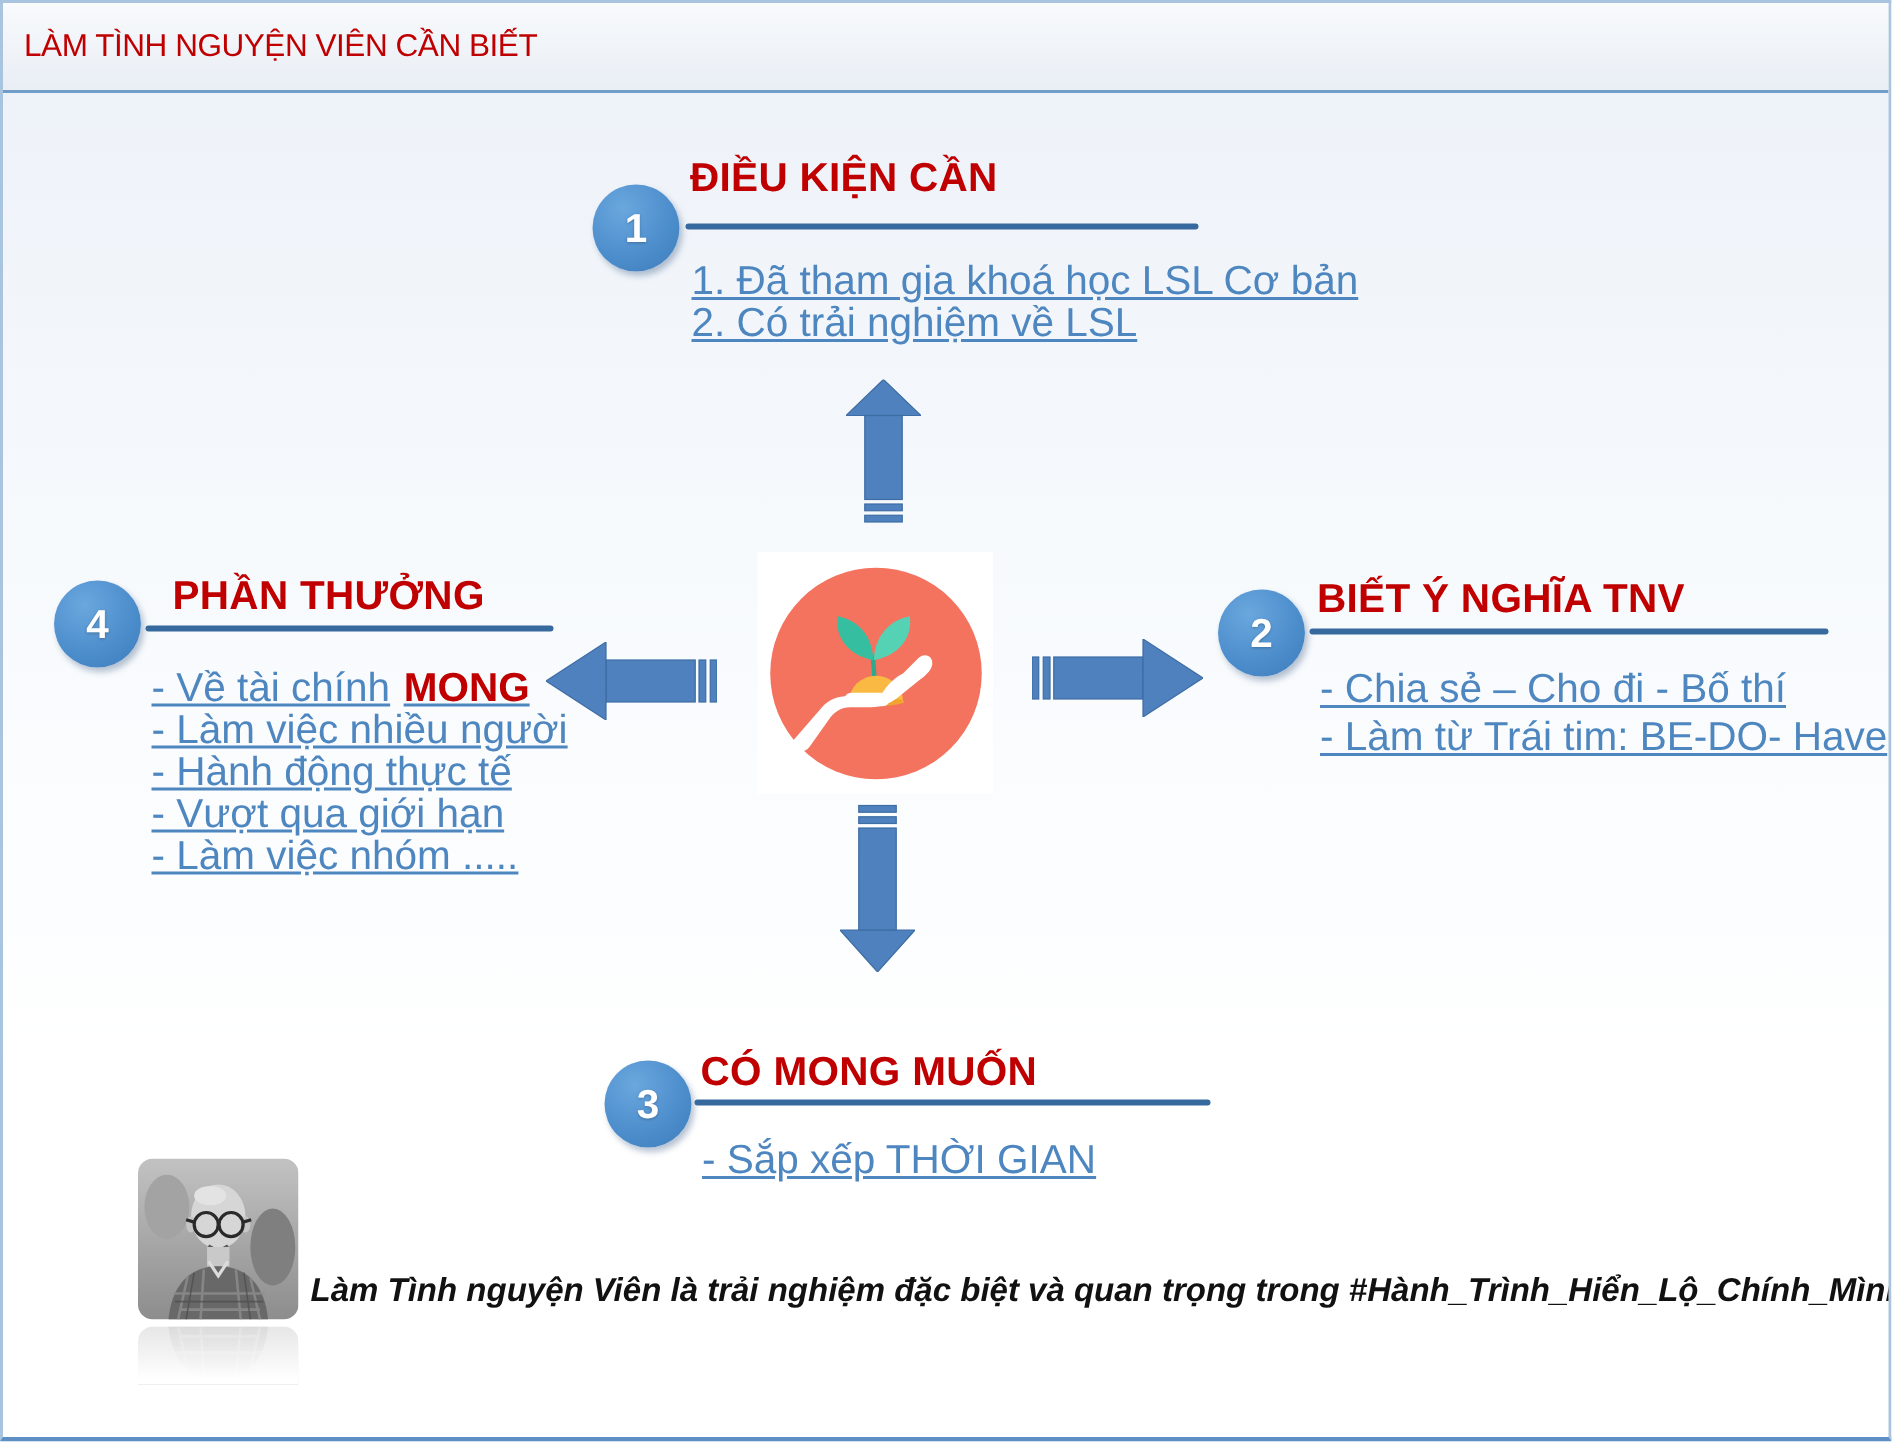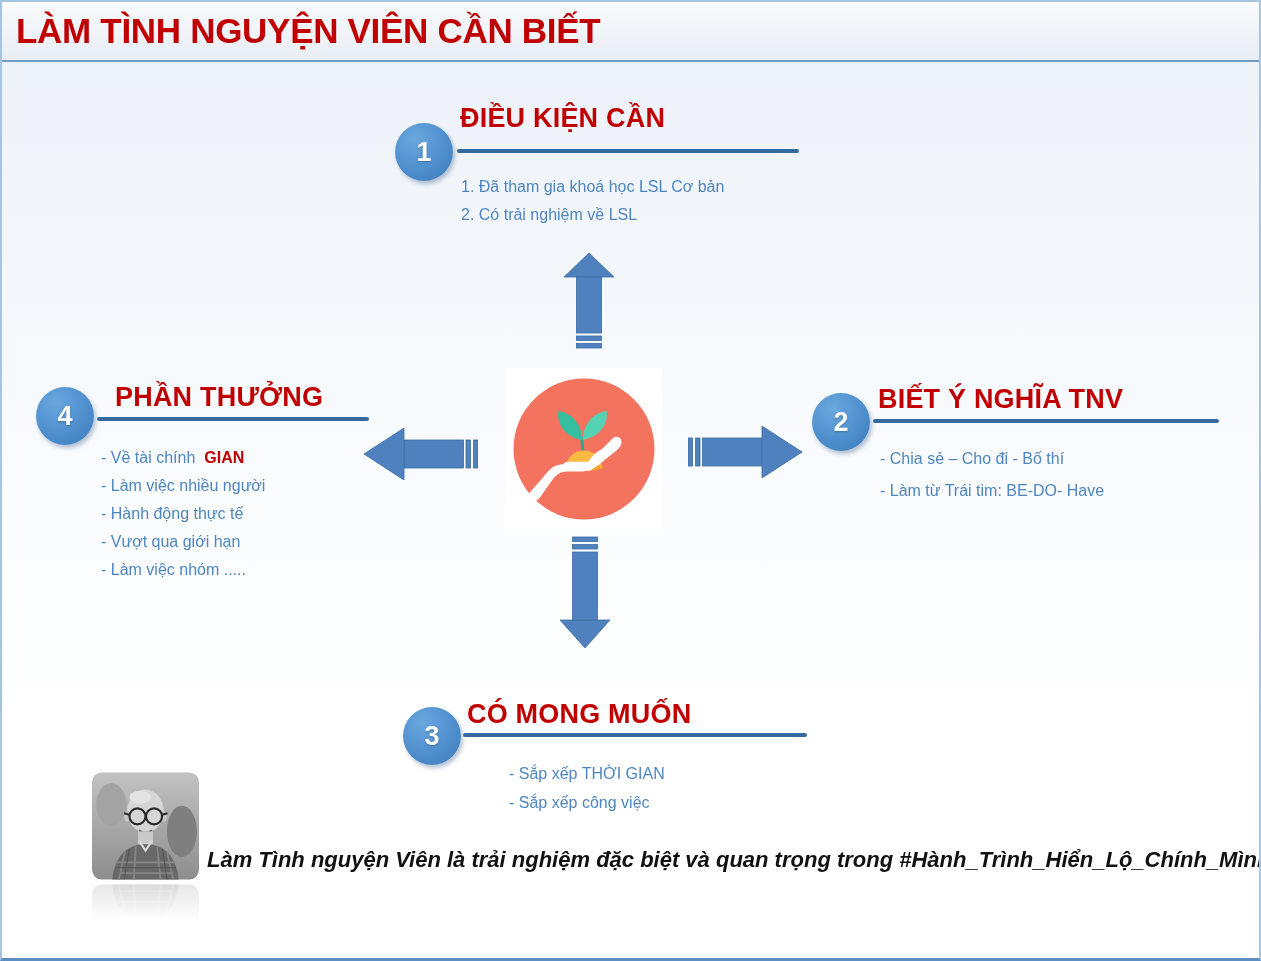--- a/index.html
+++ b/index.html
@@ -11,37 +11,37 @@
     font-family:"Liberation Sans",sans-serif;
   }
   
   #header{
     position:absolute;left:0;top:0;width:100%;height:60px;
     background:linear-gradient(180deg,#f8fafc 0%,#e9eef5 100%);
     border-bottom:2px solid #6f9fc8;box-sizing:border-box;
   }
   #header .ttl{
     position:absolute;left:14px;top:0;line-height:58px;
-    font-size:35px;font-weight:bold;color:#c00000;letter-spacing:-0.3px;text-align:center;
+    font-size:21px;font-weight:normal;color:#c00000;letter-spacing:-0.3px;text-align:center;
   }
   
   .badge{
     position:absolute;width:58px;height:58px;border-radius:50%;
     background:radial-gradient(circle at 35% 28%,#6aa7de 0%,#4b8ccb 60%,#3e7cba 100%);
     box-shadow:2px 3px 4px rgba(70,100,140,.4);
     display:flex;align-items:center;justify-content:center;
     color:#fff;font-size:27px;font-weight:bold;
     text-shadow:0 1px 2px rgba(0,0,0,.25);
   }
   .sec-title{
     position:absolute;font-size:27px;font-weight:bold;color:#c00000;
     letter-spacing:.2px;white-space:nowrap;
   }
   .rule{position:absolute;height:4px;background:#36699e;border-radius:2px;}
-  .list{position:absolute;color:#4e86c0;font-size:16px;white-space:nowrap;}
+  .list{position:absolute;color:#4e86c0;font-size:27px;white-space:nowrap;text-decoration:underline;}
   .li{display:block;}
   .zero{color:#c00000;font-weight:bold;margin-left:9px;}
   
   .arrow{position:absolute;line-height:0;}
   .arrow svg{display:block;}
   .flip-h svg{transform:scaleX(-1);}
   .flip-v svg{transform:scaleY(-1);}
   
   #center-box{
     position:absolute;left:503px;top:366px;width:157px;height:161px;background:#ffffff;
@@ -84,30 +84,29 @@
   <div class="sec-title" style="left:876px;top:382px;">BIẾT Ý NGHĨA TNV</div>
   <div class="rule" style="left:871px;top:417px;width:346px;"></div>
   <div class="list" style="left:878px;top:441px;line-height:32px;">
     <span class="li">- Chia sẻ – Cho đi - Bố thí</span>
     <span class="li">- Làm từ Trái tim: BE-DO- Have</span>
   </div>
 
   <div class="badge" style="left:401px;top:705px;">3</div>
   <div class="sec-title" style="left:465px;top:697px;">CÓ MONG MUỐN</div>
   <div class="rule" style="left:461px;top:731px;width:344px;"></div>
-  <div class="list" style="left:466px;top:757px;line-height:29px;margin-left:41px;">
+  <div class="list" style="left:466px;top:757px;line-height:29px;">
     <span class="li">- Sắp xếp THỜI GIAN</span>
-    <span class="li">- Sắp xếp công việc</span>
   </div>
 
   <div class="badge" style="left:34px;top:385px;">4</div>
   <div class="sec-title" style="left:113px;top:380px;">PHẦN THƯỞNG</div>
   <div class="rule" style="left:95px;top:415px;width:272px;"></div>
   <div class="list" style="left:99px;top:442px;line-height:28px;">
-    <span class="li"><span>- Về tài chính</span><span class="zero">GIAN</span></span>
+    <span class="li"><span>- Về tài chính</span><span class="zero">MONG</span></span>
     <span class="li">- Làm việc nhiều người</span>
     <span class="li">- Hành động thực tế</span>
     <span class="li">- Vượt qua giới hạn</span>
     <span class="li">- Làm việc nhóm .....</span>
   </div>
 
   <div class="arrow" style="left:562px;top:251px;">
     <svg width="50" height="96" viewBox="0 0 50 96">
       <g fill="#4e81bd" stroke="#3e6da4" stroke-width="0.8">
         <polygon points="25,0 0,24 50,24"></polygon>

